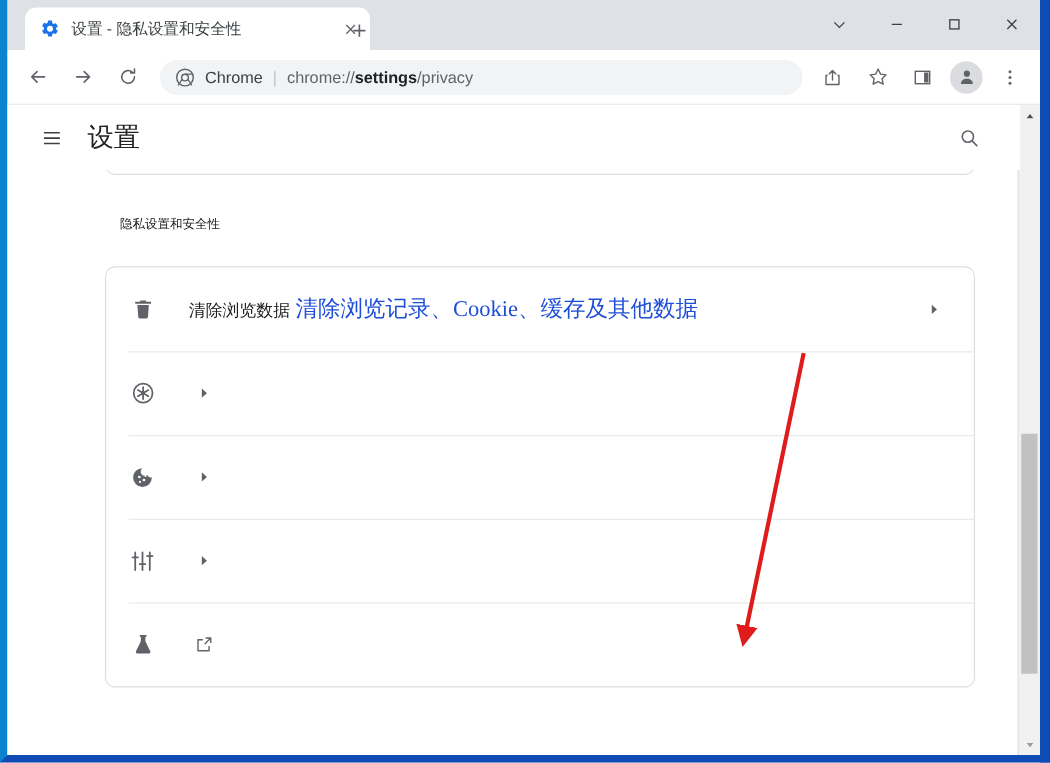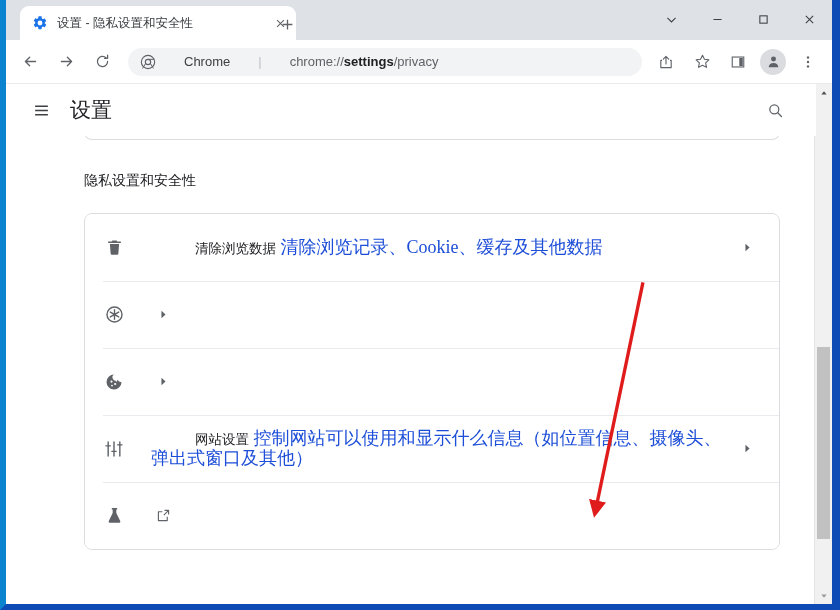--- a/index.html
+++ b/index.html
@@ -72,21 +72,20 @@
     width: 30px; height: 30px; flex: 0 0 30px;
     display: flex; align-items: center; justify-content: center;
     border-radius: 50%; color: #5f6368; margin: 0 3px;
   }
   #omnibox {
     flex: 1 1 auto; height: 28px;
     background: #f1f3f4; border-radius: 14px;
     display: flex; align-items: center;
     padding: 0 12px; margin: 0 6px 0 8px;
     overflow: hidden;
-    gap: 20px;
   }
   #omnibox .chromeicon { width: 16px; height: 16px; flex: 0 0 16px; margin-right: 8px; }
   #omnibox .scheme-label { font-size: 13px; color: #3c4043; white-space: nowrap; }
   #omnibox .sep { color: #bdc1c6; margin: 0 8px; font-size: 13px; }
   #omnibox .url { font-size: 13px; color: #5f6368; white-space: nowrap; }
   #omnibox .url b { color: #202124; font-weight: 700; }
   .tbright { display: flex; align-items: center; }
   #avatar {
     width: 26px; height: 26px; border-radius: 50%;
     background: #dadce0; display: flex; align-items: center; justify-content: center;
@@ -113,22 +112,22 @@
   }
 
   
   #partial-card {
     position: absolute; left: 78px; right: 34px; top: -16px; height: 20px;
     background: #fff; border: 1px solid #dadce0; border-top: none;
     border-radius: 0 0 8px 8px;
   }
 
   #section-title {
-    position: absolute; left: 78px; top: 36px;
-    font-size: 14px; color: #202124; font-weight: 400;
+    position: absolute; left: 90px; top: 36px;
+    font-size: 10px; color: #202124; font-weight: 400;
   }
 
   #card {
     position: absolute; left: 78px; right: 34px; top: 77px;
     background: #fff;
     border: 1px solid #dadce0;
     border-radius: 8px;
     overflow: hidden;
   }
   .row {
@@ -142,21 +141,21 @@
     content: ""; position: absolute; left: 18px; right: 0; top: 0;
     height: 1px; background: #e8eaed;
   }
   .row .rowicon {
     width: 22px; height: 22px; flex: 0 0 22px;
     margin-right: 26px;
     display: flex; align-items: center; justify-content: center;
     color: #5f6368;
   }
   .row .rowtext { flex: 1 1 auto; min-width: 0; }
-  .row .rowtitle { font-size: 13.5px; color: #202124; line-height: 19px; margin-left: 44px; }
+  .row .rowtitle { font-size: 13.5px; color: #202124; line-height: 19px; }
   .row .rowsub { font-size: 18px; color: #1d4ed8; line-height: 18px; margin-top: 1px; font-family: Liberation Serif, serif; }
   .row .rowend {
     flex: 0 0 24px; width: 24px; height: 24px;
     display: flex; align-items: center; justify-content: center;
     color: #5f6368;
   }
   .row .rowend.caret { color: #5f6368; }
   #arrow-overlay {
     position: absolute; inset: 0; pointer-events: none; z-index: 9;
   }
@@ -373,24 +372,20 @@
 
         <div class="row">
           <span class="rowicon">
             <svg viewBox="0 0 24 24" width="20" height="20">
               <g stroke="#5f6368" stroke-width="1.7" stroke-linecap="round">
                 <path d="M5 3.6 V20.4 M12 3.6 V20.4 M19 3.6 V20.4"></path>
                 <path d="M2.4 8.2 H7.6 M9.4 14.8 H14.6 M16.4 7 H21.6"></path>
               </g>
             </svg>
           </span>
-          <span class="rowtext">
-            <span class="rowtitle">网站设置</span>
-            <span class="rowsub">控制网站可以使用和显示什么信息（如位置信息、摄像头、弹出式窗口及其他）</span>
-          </span>
           <span class="rowend caret">
             <svg viewBox="0 0 16 16" width="11" height="11">
                 <path fill="#5f6368" d="M5 2.5 L11 8 L5 13.5 Z"></path>
               </svg>
           </span>
         </div>
 
         <div class="row">
           <span class="rowicon">
             <svg viewBox="0 0 24 24" width="19" height="19">

